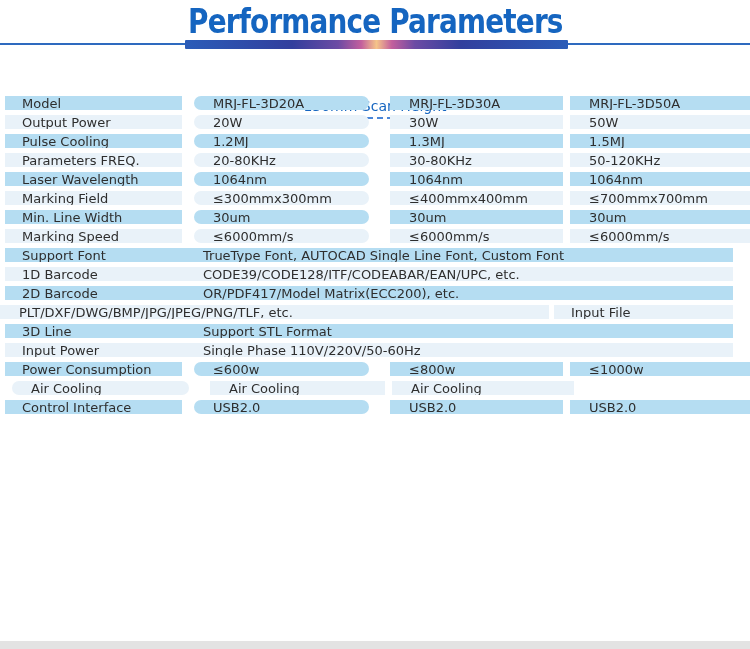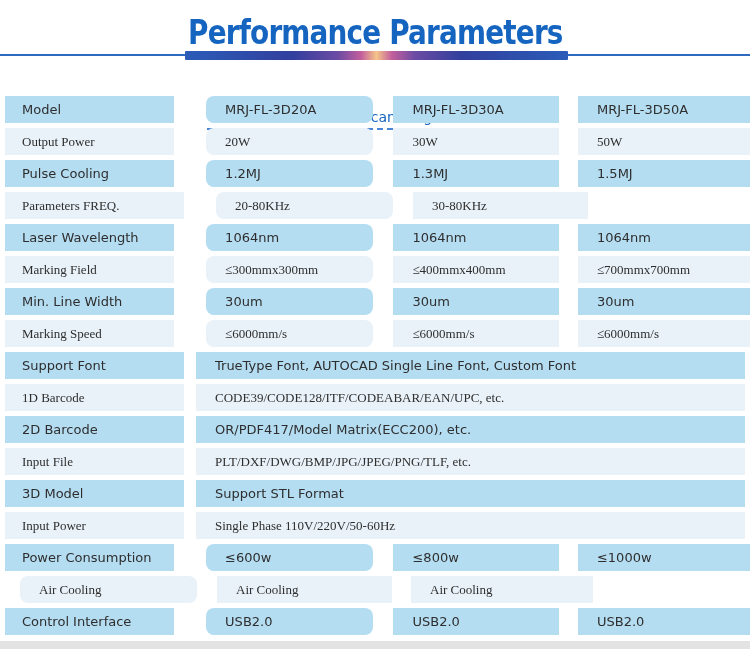--- a/index.html
+++ b/index.html
@@ -12,21 +12,21 @@
     height: 649px;
     position: relative;
     overflow: hidden;
     font-family: "DejaVu Sans", "Liberation Sans", sans-serif;
     color: var(--text-color, #2e2e2e);
   }
 
   
   .header {
     position: absolute;
-    top: 11px; left: 0; right: 0;
+    top: 0; left: 0; right: 0;
     text-align: center;
   }
   .page-title {
     display: inline-block;
     margin-top: 1px;
     font-size: 34px;
     font-weight: bold;
     letter-spacing: -1px;
     transform: scaleX(0.82);
     transform-origin: center;
@@ -65,41 +65,40 @@
   }
 
   
   .spec-table {
     position: absolute;
     top: 96px; left: 0;
     width: 750px;
   }
   .row {
     display: flex;
-    height: 27px;
+    height: 14px;
     margin-bottom: 5px;
-    gap: 12px;
   }
   .cell {
     display: flex;
     align-items: center;
     font-size: 13px;
     white-space: nowrap;
     overflow: hidden;
   }
   .row.dark  .cell { background: var(--row-dark, #b5ddf2); }
-  .row.light .cell { background: var(--row-light, #e9f2f9); font-family: Liberation Serif, serif; }
+  .row.light .cell { background: var(--row-light, #e9f2f9); }
   .label-cell {
     width: 162px;           
     margin-left: 5px;
     padding-left: 17px;
   }
   .value-cell { padding-left: 19px; }
-  .v0 { width: 158px; margin-left: 20px; border-radius: 8px; }  
-  .v1 { width: 156px; margin-left: 8px;  }  
+  .v0 { width: 158px; margin-left: 12px; border-radius: 8px; }  
+  .v1 { width: 156px; margin-left: 21px;  }  
   .v2 { width: 163px; margin-left: 7px;  }  
   .span-cell { width: 530px; } 
 
   .bottom-strip {
     position: absolute;
     left: 0; right: 0; bottom: 0;
     height: 8px;
     background: var(--strip-gray, #e3e3e3);
   }
 </style>
@@ -132,20 +131,21 @@
     <div class="row dark">
       <div class="cell label-cell">Pulse Cooling</div>
       <div class="cell value-cell v0">1.2MJ</div>
       <div class="cell value-cell v1">1.3MJ</div>
       <div class="cell value-cell v2">1.5MJ</div>
     </div>
     <div class="row light">
       <div class="cell label-cell">Parameters FREQ.</div>
       <div class="cell value-cell v0">20-80KHz</div>
       <div class="cell value-cell v1">30-80KHz</div>
+      <div class="cell value-cell v2">50-120KHz</div>
     </div>
     <div class="row dark">
       <div class="cell label-cell">Laser Wavelength</div>
       <div class="cell value-cell v0">1064nm</div>
       <div class="cell value-cell v1">1064nm</div>
       <div class="cell value-cell v2">1064nm</div>
     </div>
     <div class="row light">
       <div class="cell label-cell">Marking Field</div>
       <div class="cell value-cell v0">≤300mmx300mm</div>
@@ -170,25 +170,25 @@
     </div>
     <div class="row light">
       <div class="cell label-cell">1D Barcode</div>
       <div class="cell value-cell span-cell">CODE39/CODE128/ITF/CODEABAR/EAN/UPC, etc.</div>
     </div>
     <div class="row dark">
       <div class="cell label-cell">2D Barcode</div>
       <div class="cell value-cell span-cell">OR/PDF417/Model Matrix(ECC200), etc.</div>
     </div>
     <div class="row light">
+      <div class="cell value-cell span-cell">PLT/DXF/DWG/BMP/JPG/JPEG/PNG/TLF, etc.</div>
       <div class="cell label-cell">Input File</div>
-      <div class="cell value-cell span-cell">PLT/DXF/DWG/BMP/JPG/JPEG/PNG/TLF, etc.</div>
-    </div>
-    <div class="row dark">
-      <div class="cell label-cell">3D Model</div>
+    </div>
+    <div class="row dark">
+      <div class="cell label-cell">3D Line</div>
       <div class="cell value-cell span-cell">Support STL Format</div>
     </div>
     <div class="row light">
       <div class="cell label-cell">Input Power</div>
       <div class="cell value-cell span-cell">Single Phase 110V/220V/50-60Hz</div>
     </div>
     <div class="row dark">
       <div class="cell label-cell">Power Consumption</div>
       <div class="cell value-cell v0">≤600w</div>
       <div class="cell value-cell v1">≤800w</div>

